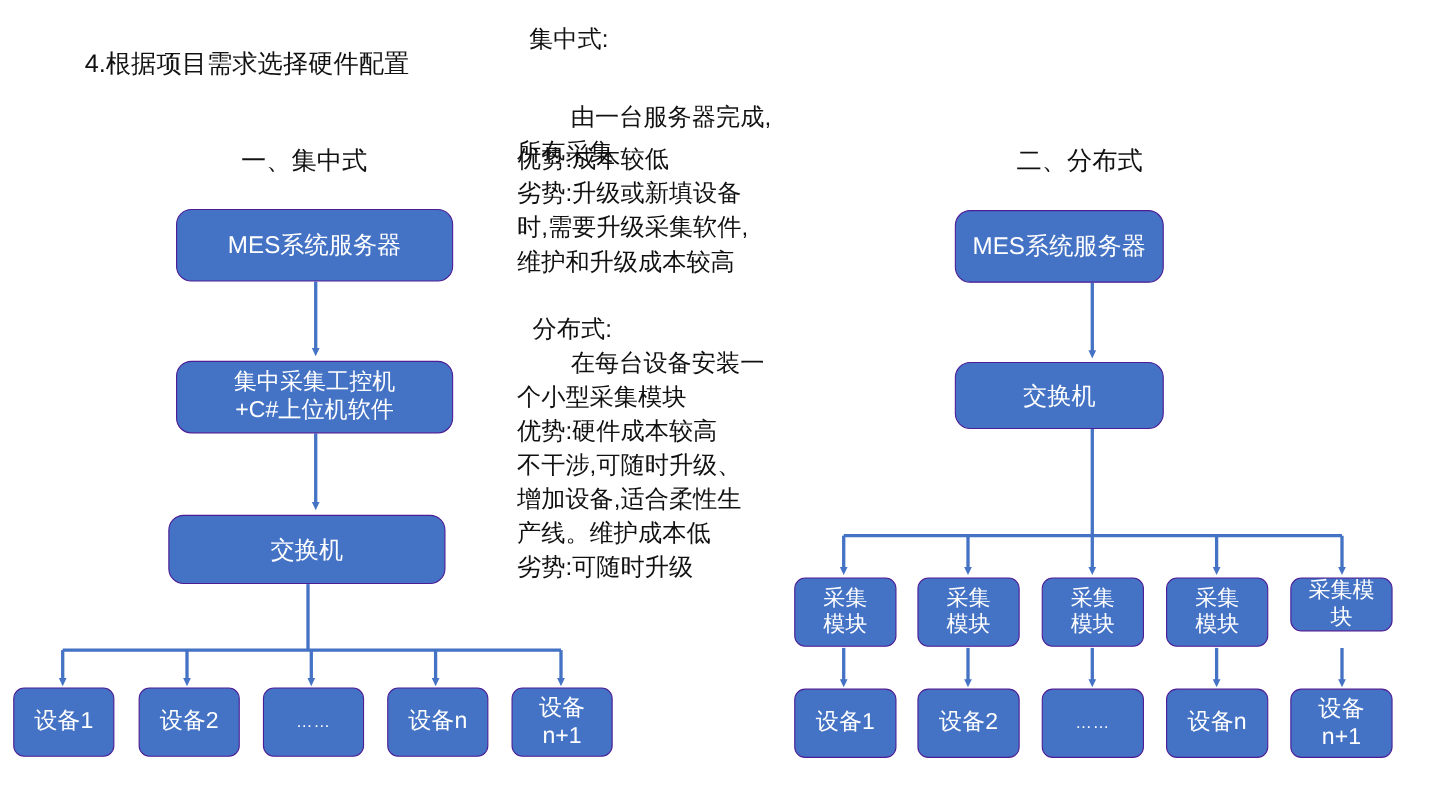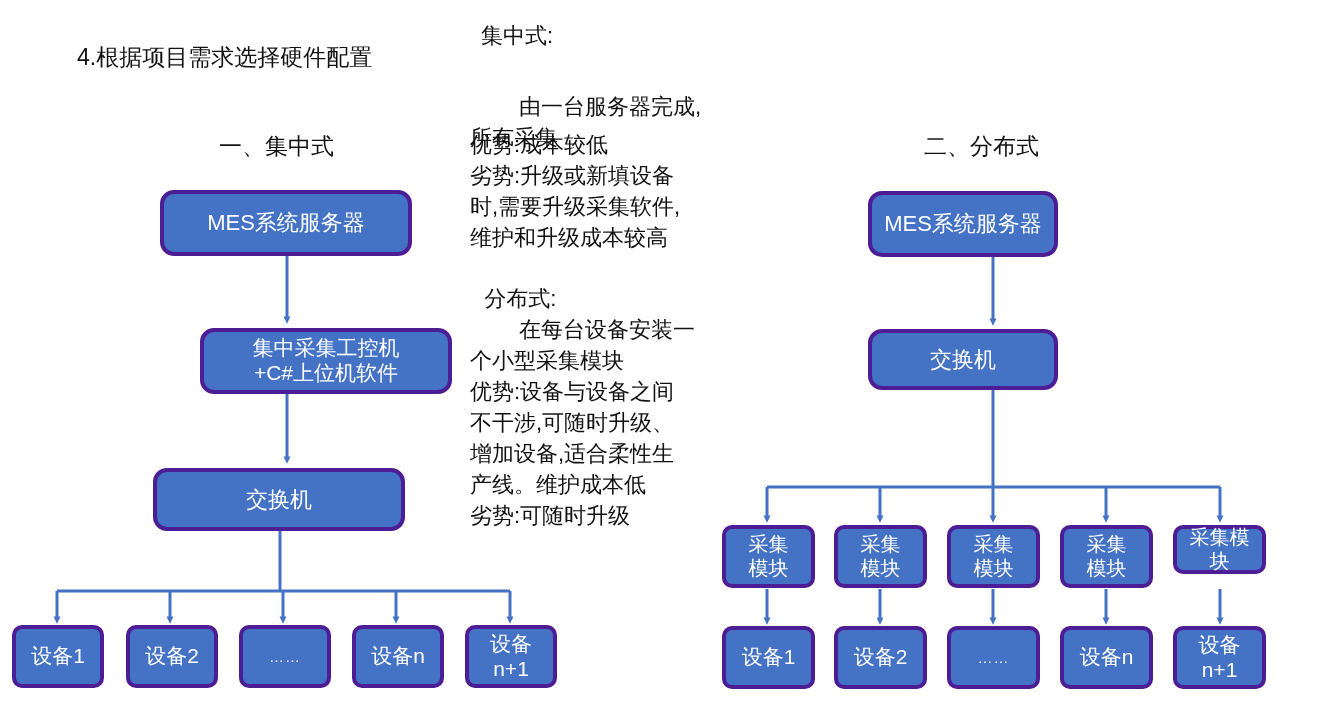--- a/index.html
+++ b/index.html
@@ -22,21 +22,21 @@
   .note{
     font-size:22px;line-height:31px;color:#111;
     font-family:"Liberation Sans","DejaVu Sans",sans-serif;
     white-space:pre-wrap;
   }
 
   
   .node{
     position:absolute;
     background:#4472C4;
-    border:4px solid #4c1d95;
+    border:1px solid #4c1d95;
     border-radius:10px;
     color:#ffffff;
     display:flex;align-items:center;justify-content:center;
     text-align:center;
     box-sizing:border-box;
     line-height:1.18;
   }
   .node.r14{border-radius:14px;}
   .n-lg{font-size:22px;}
   .n-md{font-size:21px;}
@@ -99,29 +99,29 @@
 <div class="abs note" style="left:470px;top:67px;width:300px;margin-top:24px;">        由一台服务器完成,
 所有采集</div>
 <div class="abs note" style="left:470px;top:129px;width:300px;">优势:成本较低</div>
 <div class="abs note" style="left:470px;top:160px;width:300px;">劣势:升级或新填设备
 时,需要升级采集软件,
 维护和升级成本较高</div>
 
 <div class="abs note" style="left:478px;top:283px;width:290px;"> 分布式:</div>
 <div class="abs note" style="left:470px;top:314px;width:300px;">        在每台设备安装一
 个小型采集模块</div>
-<div class="abs note" style="left:470px;top:376px;width:300px;">优势:设备与设备之间
+<div class="abs note" style="left:470px;top:376px;width:300px;">优势:硬件成本较高
 不干涉,可随时升级、
 增加设备,适合柔性生
 产线。维护成本低</div>
 <div class="abs note" style="left:470px;top:500px;width:300px;">劣势:可随时升级</div>
 
 <div class="node r14 n-lg" style="left:160px;top:190px;width:252px;height:66px;">MES系统服务器</div>
 
-<div class="node r14 n-md" style="left:160px;top:328px;width:252px;height:66px;flex-direction:column;margin-left:40px;">
+<div class="node r14 n-md" style="left:160px;top:328px;width:252px;height:66px;flex-direction:column;">
   <span>集中采集工控机</span>
   <span>+C#上位机软件</span>
 </div>
 
 <div class="node r14 n-lg" style="left:153px;top:468px;width:252px;height:63px;">交换机</div>
 
 <div class="node n-md" style="left:12px;top:625px;width:92px;height:63px;">设备1</div>
 <div class="node n-md" style="left:126px;top:625px;width:92px;height:63px;">设备2</div>
 <div class="node n-dots" style="left:239px;top:625px;width:92px;height:63px;">……</div>
 <div class="node n-md" style="left:352px;top:625px;width:92px;height:63px;">设备n</div>

